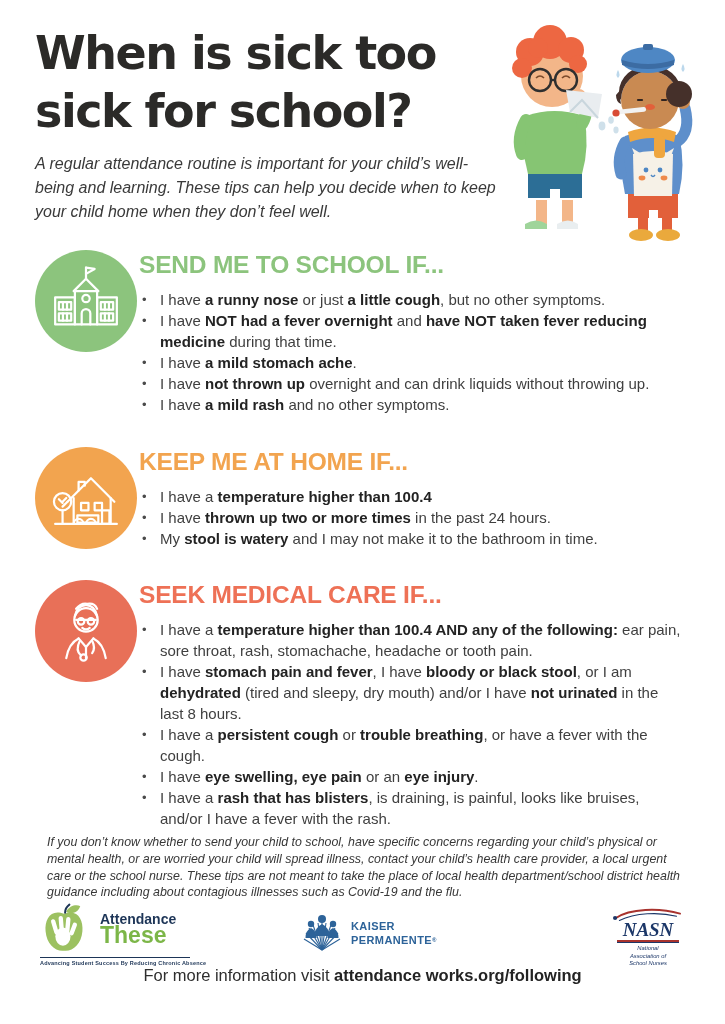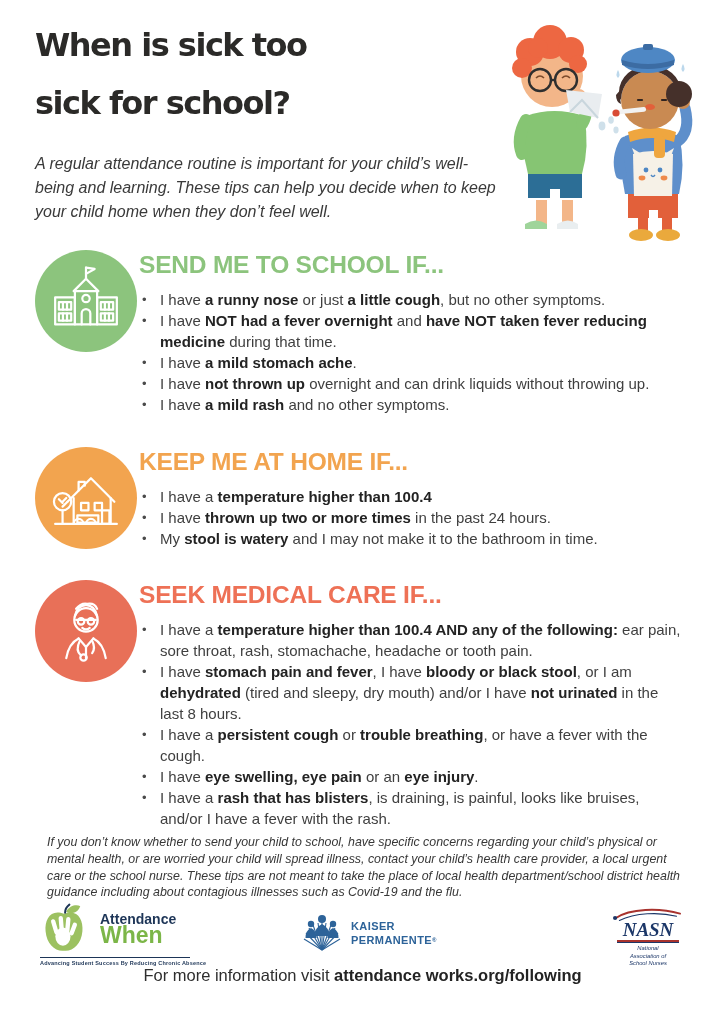--- a/index.html
+++ b/index.html
@@ -4,23 +4,23 @@
 <style>
   * { margin:0; padding:0; box-sizing:border-box; }
   html,body { background:#ffffff; }
   .page {
     position:relative; width:725px; height:1024px; margin:0 auto;
     background:#ffffff; overflow:hidden;
     font-family:"Liberation Sans", sans-serif; color:#3f3f3f;
   }
   
   .title {
-    position:absolute; left:35px; top:16px; width:460px;
+    position:absolute; left:35px; top:24px; width:460px;
     font-family:"DejaVu Sans", sans-serif; font-weight:bold;
-    font-size:32px; line-height:58px; letter-spacing:-1.5px; color:#2b2a28;
+    font-size:46px; line-height:58px; letter-spacing:-1.5px; color:#2b2a28;
   }
   .intro {
     position:absolute; left:35px; top:152px; width:462px;
     font-style:italic; font-size:16px; line-height:24px; color:#3a3a3a;
   }
   .illustration { position:absolute; left:478px; top:4px; width:247px; height:242px; }
   
   .sec { position:absolute; left:35px; width:668px; display:flex; align-items:flex-start; }
   .sec-school  { top:250px; }
   .sec-home    { top:447px; }
@@ -308,21 +308,21 @@
         <ellipse cx="21" cy="31" rx="7" ry="8.5" fill="#ffffff"></ellipse>
         <g stroke="#ffffff" stroke-width="4" stroke-linecap="round">
           <line x1="15" y1="27" x2="12" y2="17"></line>
           <line x1="20" y1="26" x2="19" y2="14"></line>
           <line x1="25" y1="26" x2="26" y2="15"></line>
           <line x1="29" y1="28" x2="32" y2="20"></line>
         </g>
       </svg>
       <div class="aw-words">
         <div class="aw-w1">Attendance</div>
-        <div class="aw-w2">When</div>
+        <div class="aw-w2">These</div>
       </div>
     </div>
     <div class="aw-tag">Advancing Student Success By Reducing Chronic Absence</div>
   </div>
 
   <div class="logo-kp">
     <svg class="kp-mark" viewBox="0 0 44 40">
       <g stroke="#2d6399" stroke-width="1.1">
         <line x1="22" y1="37" x2="4" y2="26"></line>
         <line x1="22" y1="37" x2="6" y2="20"></line>

